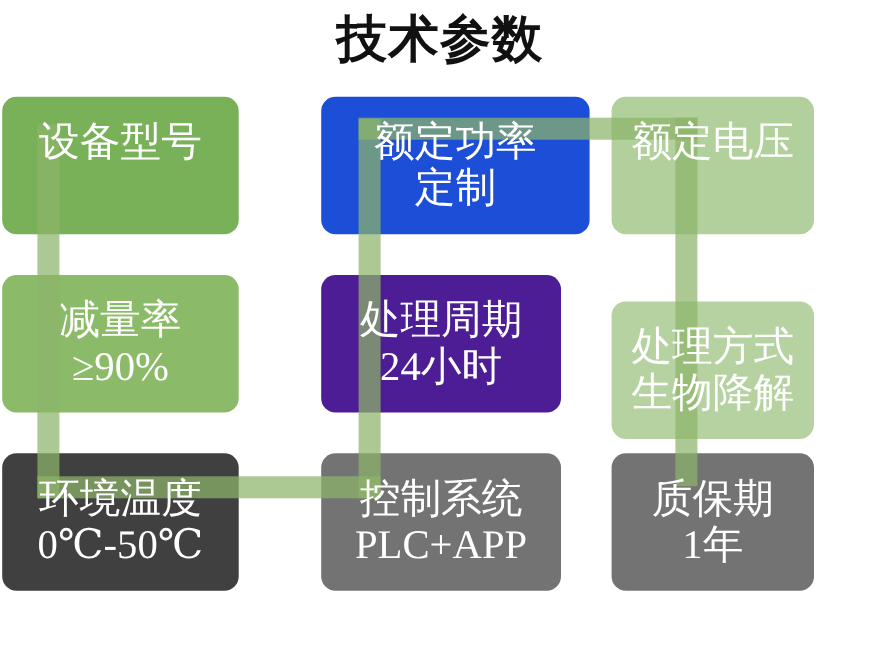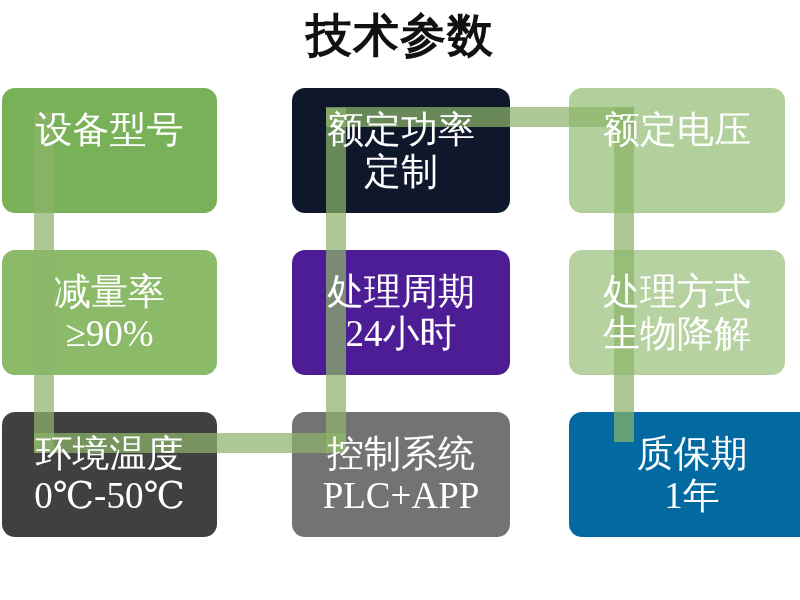--- a/index.html
+++ b/index.html
@@ -26,21 +26,21 @@
   }
   .box {
     position: absolute;
     width: 215px;
     height: 125px;
     border-radius: 13px;
   }
   
   .c1 { left: 2px;   width: 215px; }
   .c2 { left: 292px; width: 218px; }
-  .c3 { left: 569px; width: 216px; }
+  .c3 { left: 556px; width: 184px; }
   
   .r1 { top: 88px; }
   .r2 { top: 250px; font-family: Liberation Serif, serif; }
   .r3 { top: 412px; }
   .box-label, .box-value {
     position: absolute;
     left: 0;
     right: 0;
     text-align: center;
     color: #ffffff;
@@ -62,50 +62,50 @@
 </head>
 <body>
 
 <div class="slide">
 
   <div class="slide-title">技术参数</div>
 
   <div class="box r1 c1" style="background: rgb(121, 177, 88);">
     <div class="box-label">设备型号</div>
   </div>
-  <div class="box r1 c2" style="background: #0f172a;">
+  <div class="box r1 c2" style="background: #1d4ed8; padding-left: 26px;">
     <div class="box-label">额定功率</div>
     <div class="box-value">定制</div>
   </div>
   <div class="box r1 c3" style="background: rgb(177, 208, 155);">
     <div class="box-label">额定电压</div>
   </div>
 
   <div class="box r2 c1" style="background: rgb(139, 187, 104);">
     <div class="box-label">减量率</div>
     <div class="box-value">≥90%</div>
   </div>
   <div class="box r2 c2" style="background: #4c1d95;">
     <div class="box-label">处理周期</div>
     <div class="box-value">24小时</div>
   </div>
-  <div class="box r2 c3" style="background: rgb(182, 210, 160);">
+  <div class="box r2 c3" style="background: rgb(182, 210, 160); margin-top: 24px;">
     <div class="box-label">处理方式</div>
     <div class="box-value">生物降解</div>
   </div>
 
   <div class="box r3 c1" style="background: #404040;">
     <div class="box-label">环境温度</div>
     <div class="box-value">0℃-50℃</div>
   </div>
   <div class="box r3 c2" style="background: #737373;">
     <div class="box-label">控制系统</div>
     <div class="box-value">PLC+APP</div>
   </div>
-  <div class="box r3 c3" style="background: #0369a1; padding-left: 30px;">
+  <div class="box r3 c3" style="background: #737373;">
     <div class="box-label">质保期</div>
     <div class="box-value">1年</div>
   </div>
 
   <div class="connector conn-col1" style="background: rgba(140, 180, 105, 0.72);"></div>
   <div class="connector conn-row3" style="background: rgba(140, 180, 105, 0.72);"></div>
   <div class="connector conn-col2" style="background: rgba(140, 180, 105, 0.72);"></div>
   <div class="connector conn-row1" style="background: rgba(140, 180, 105, 0.72);"></div>
   <div class="connector conn-col3" style="background: rgba(140, 180, 105, 0.72);"></div>
 

